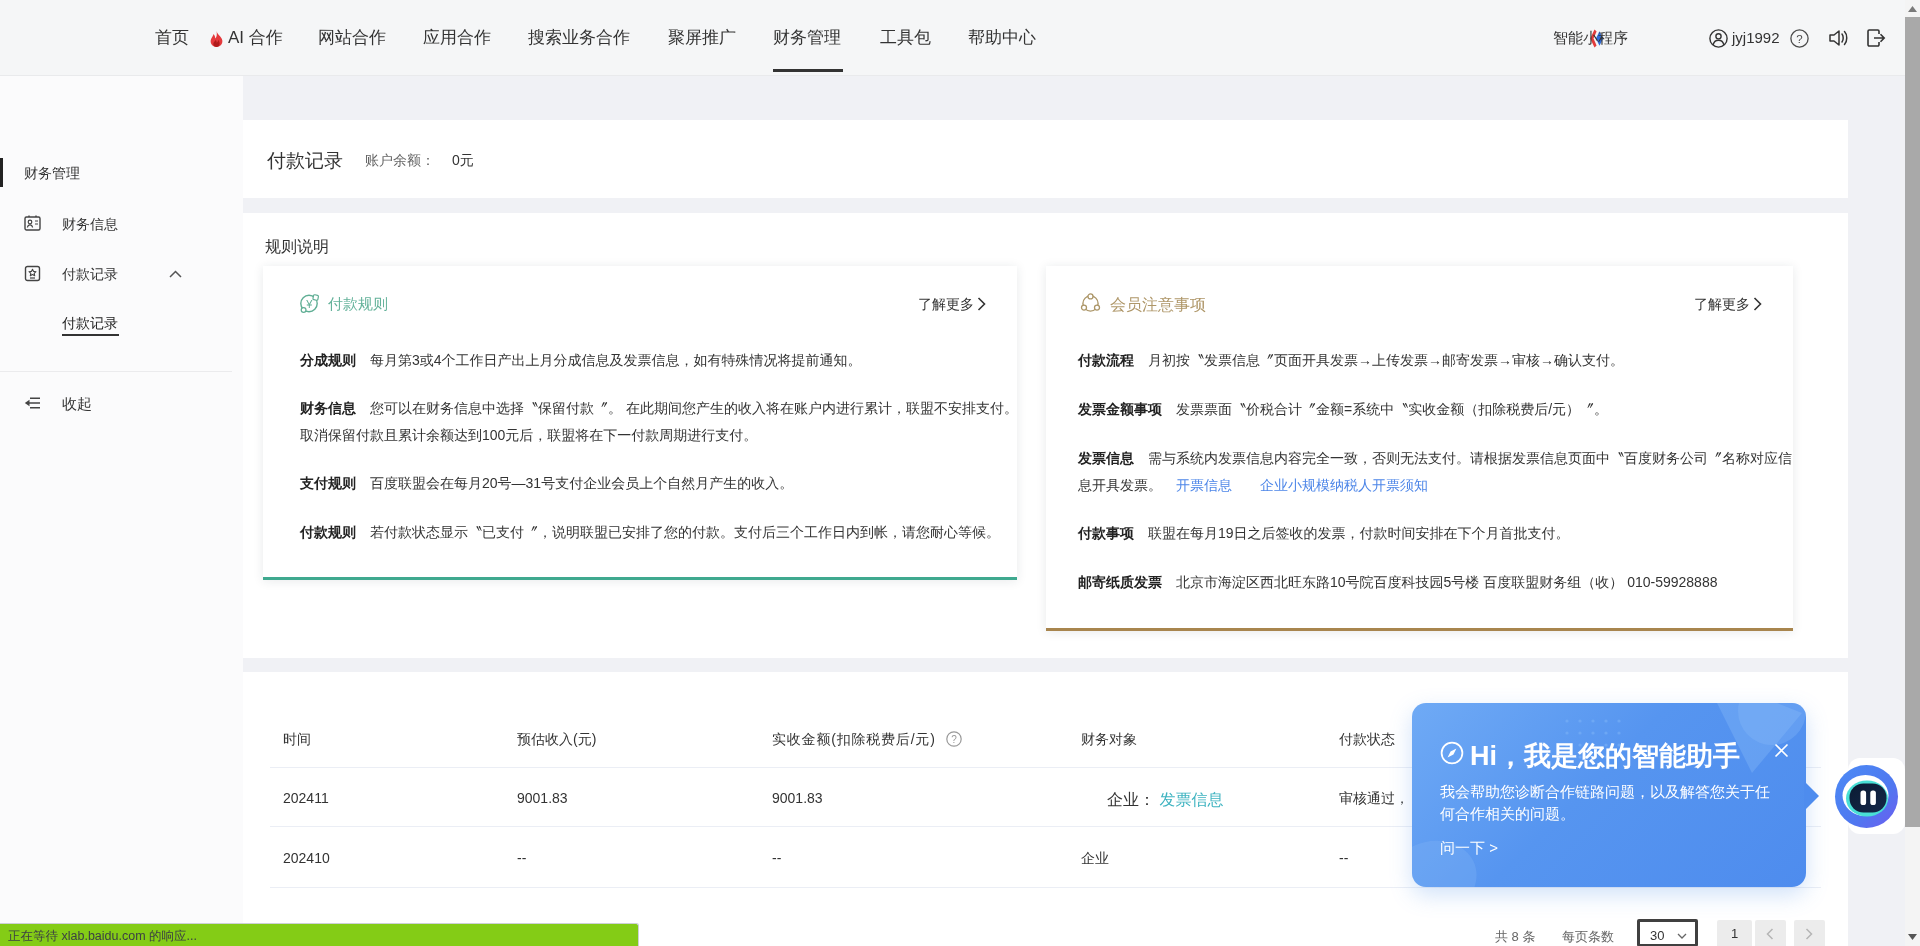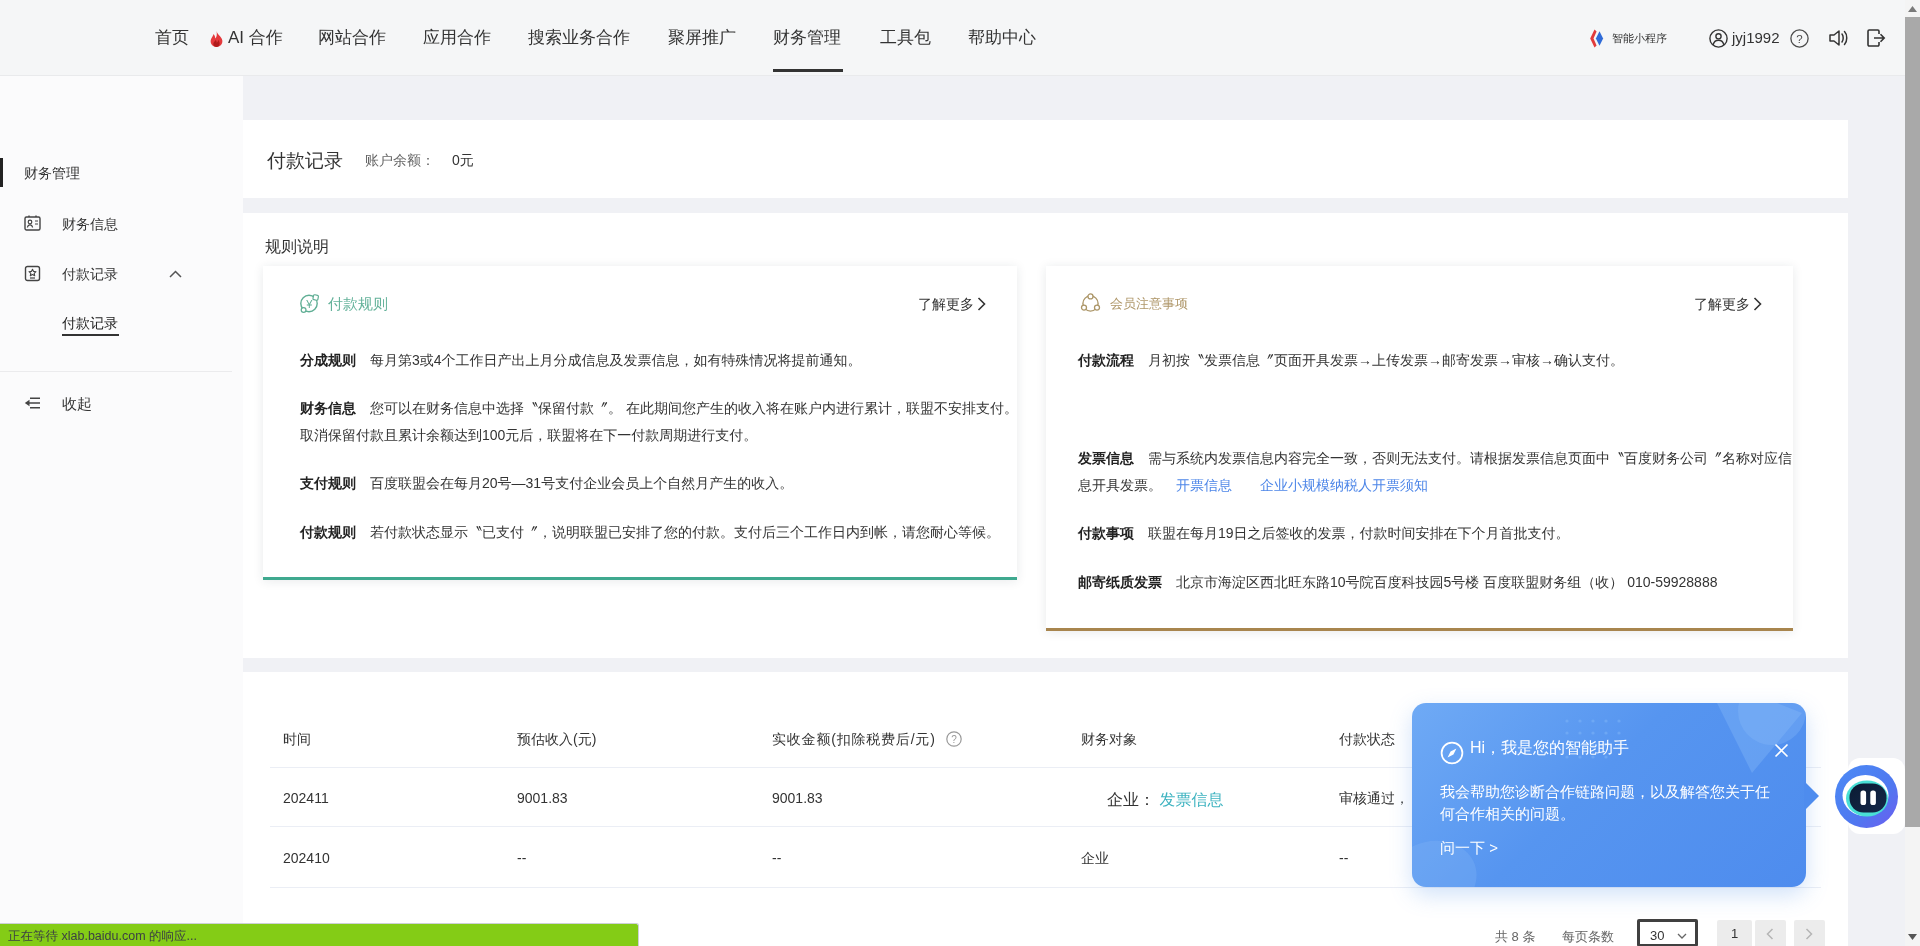--- a/index.html
+++ b/index.html
@@ -32,21 +32,21 @@
   <div class="navitem" style="left:528px">搜索业务合作</div>
   <div class="navitem" style="left:668px">聚屏推广</div>
   <div class="navitem" style="left:773px">财务管理</div>
   <div class="abs" style="left:773px;top:69px;width:70px;height:3px;background:#333"></div>
   <div class="navitem" style="left:880px">工具包</div>
   <div class="navitem" style="left:968px">帮助中心</div>
   <svg class="abs" style="left:1587px;top:28px" width="21" height="21" viewBox="0 0 21 21">
     <path fill="#E23B3B" d="M7.5 1.5 L3.2 10.5 L7.5 19.5 L9.6 17.5 L6.5 10.5 L9.6 3.5 Z"></path>
     <path fill="#2F6BD8" d="M12.5 3.2 L8.9 10.5 L12.5 17.8 L16.1 10.5 Z"></path>
   </svg>
-  <div class="navitem" style="left:1612px;font-size:11px">智能小程序</div>
+  <div class="navitem" style="left:1553px;font-size:15px">智能小程序</div>
   <svg class="abs" style="left:1709px;top:29px" width="19" height="19" viewBox="0 0 19 19">
       <circle cx="9.5" cy="9.5" r="8.6" fill="none" stroke="#333" stroke-width="1.4"></circle>
       <circle cx="9.5" cy="7.3" r="2.6" fill="none" stroke="#333" stroke-width="1.4"></circle>
       <path d="M4.2 15.8 C4.8 12.6 6.8 11.2 9.5 11.2 C12.2 11.2 14.2 12.6 14.8 15.8" fill="none" stroke="#333" stroke-width="1.4"></path>
     </svg>
   <div class="navitem" style="left:1732px;font-size:15px">jyj1992</div>
   <svg class="abs" style="left:1790px;top:29px" width="19" height="19" viewBox="0 0 19 19">
       <circle cx="9.5" cy="9.5" r="8.6" fill="none" stroke="#4a4a4a" stroke-width="1.3"></circle>
       <text x="9.5" y="13.6" font-size="11.5" fill="#4a4a4a" text-anchor="middle" font-family="Liberation Sans">?</text>
     </svg>
@@ -117,26 +117,27 @@
     <div class="p14" style="position:absolute;left:37px;top:253px"><span class="lbl">付款规则</span>　若付款状态显示〝已支付〞，说明联盟已安排了您的付款。支付后三个工作日内到帐，请您耐心等候。</div>
   </div>
 
   <div class="rulecard" style="left:803px;top:53px;width:747px;height:365px;border-bottom:3px solid #A8854E">
     <svg style="position:absolute;left:34px;top:27px" width="21" height="21" viewBox="0 0 21 21">
         <circle cx="10.5" cy="10.5" r="7.6" fill="none" stroke="#AC9668" stroke-width="1.4"></circle>
         <circle cx="10.5" cy="3.4" r="2.5" fill="#fff" stroke="#AC9668" stroke-width="1.3"></circle>
         <circle cx="4" cy="14.6" r="2.5" fill="#fff" stroke="#AC9668" stroke-width="1.3"></circle>
         <circle cx="17" cy="14.6" r="2.5" fill="#fff" stroke="#AC9668" stroke-width="1.3"></circle>
       </svg>
-    <div style="position:absolute;left:64px;top:29px;font-size:13px;color:#AF9769">会员注意事项</div>
+    <div style="position:absolute;left:64px;top:29px;font-size:16px;color:#AF9769">会员注意事项</div>
     <div class="more" style="left:648px;top:30px">了解更多</div>
     <svg style="position:absolute;left:707px;top:31px" width="9" height="14" viewBox="0 0 9 14">
         <path d="M1.5 1 L7.5 7 L1.5 13" fill="none" stroke="#333" stroke-width="1.6"></path>
       </svg>
     <div class="p14" style="position:absolute;left:32px;top:81px"><span class="lbl">付款流程</span>　月初按〝发票信息〞页面开具发票→上传发票→邮寄发票→审核→确认支付。</div>
+    <div class="p14" style="position:absolute;left:32px;top:130px"><span class="lbl">发票金额事项</span>　发票票面〝价税合计〞金额=系统中〝实收金额（扣除税费后/元）〞。</div>
     <div class="p14" style="position:absolute;left:32px;top:179px"><span class="lbl">发票信息</span>　需与系统内发票信息内容完全一致，否则无法支付。请根据发票信息页面中〝百度财务公司〞名称对应信<br>息开具发票。　<span class="bluelink">开票信息</span>　　<span class="bluelink">企业小规模纳税人开票须知</span></div>
     <div class="p14" style="position:absolute;left:32px;top:254px"><span class="lbl">付款事项</span>　联盟在每月19日之后签收的发票，付款时间安排在下个月首批支付。</div>
     <div class="p14" style="position:absolute;left:32px;top:303px"><span class="lbl">邮寄纸质发票</span>　北京市海淀区西北旺东路10号院百度科技园5号楼 百度联盟财务组（收） 010-59928888</div>
   </div>
 </div>
 
 <div class="card" style="left:243px;top:672px;width:1605px;height:274px">
   <div style="position:absolute;left:40px;top:59px;font-size:14px;color:#333">时间</div>
   <div style="position:absolute;left:274px;top:59px;font-size:14px;color:#333">预估收入(元)</div>
   <div style="position:absolute;left:529px;top:59px;font-size:14px;color:#333;letter-spacing:0.8px">实收金额(扣除税费后/元)</div>
@@ -205,21 +206,21 @@
         <circle cx="194" cy="54" r="1.6"></circle>
     </g>
     <path d="M290 -30 L390 10 L340 70 Z" fill="#8ABCF8" opacity="0.35"></path>
     <circle cx="360" cy="8" r="34" fill="#8ABCF8" opacity="0.3"></circle>
     <path d="M-10 150 C30 120 80 150 60 190 L-10 190 Z" fill="#8ABCF8" opacity="0.25"></path>
   </svg>
   <svg style="position:absolute;left:28px;top:38px" width="24" height="24" viewBox="0 0 30 30">
       <circle cx="15" cy="15" r="13" fill="none" stroke="#fff" stroke-width="2.2"></circle>
       <path d="M20.5 9.5 L16.8 16.8 L9.5 20.5 L13.2 13.2 Z" fill="#fff"></path>
     </svg>
-  <div style="position:absolute;left:58px;top:35px;font-size:16px;font-weight:normal;color:#fff">Hi，我是您的智能助手</div>
+  <div style="position:absolute;left:58px;top:35px;font-size:27px;font-weight:bold;color:#fff">Hi，我是您的智能助手</div>
   <svg style="position:absolute;left:362px;top:40px" width="15" height="15" viewBox="0 0 15 15">
       <path d="M1.5 1.5 L13.5 13.5 M13.5 1.5 L1.5 13.5" stroke="#fff" stroke-width="1.6"></path>
     </svg>
   <div style="position:absolute;left:28px;top:78px;width:340px;font-size:15px;line-height:22px;color:#fff">我会帮助您诊断合作链路问题，以及解答您关于任何合作相关的问题。</div>
   <div style="position:absolute;left:28px;top:136px;font-size:15px;color:#fff">问一下 &gt;</div>
 </div>
 <div class="abs" style="left:1804px;top:781px;width:0;height:0;border-top:15px solid transparent;border-bottom:15px solid transparent;border-left:15px solid #4E8CEE"></div>
 
 <div class="abs" style="left:1848px;top:758px;width:57px;height:76px;background:#fff;border-radius:12px"></div>
 <svg class="abs" style="left:1834px;top:764px" width="65" height="65" viewBox="0 0 65 65">

